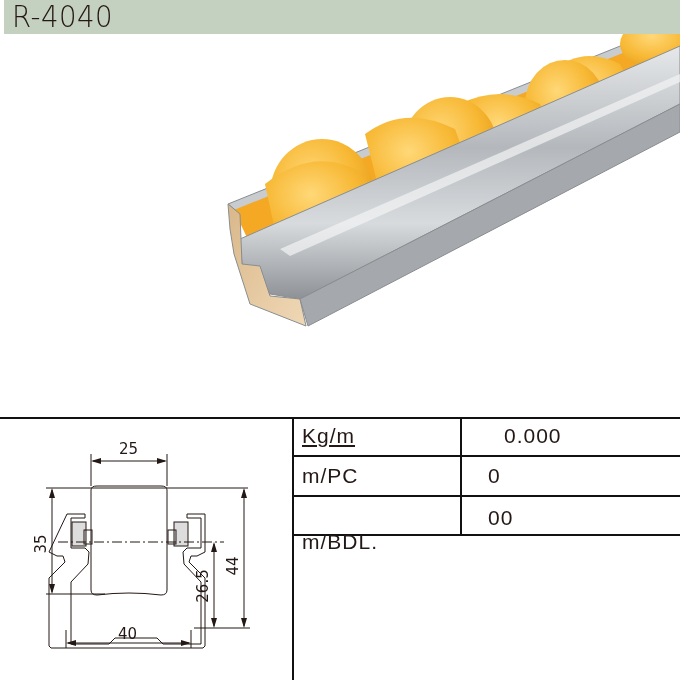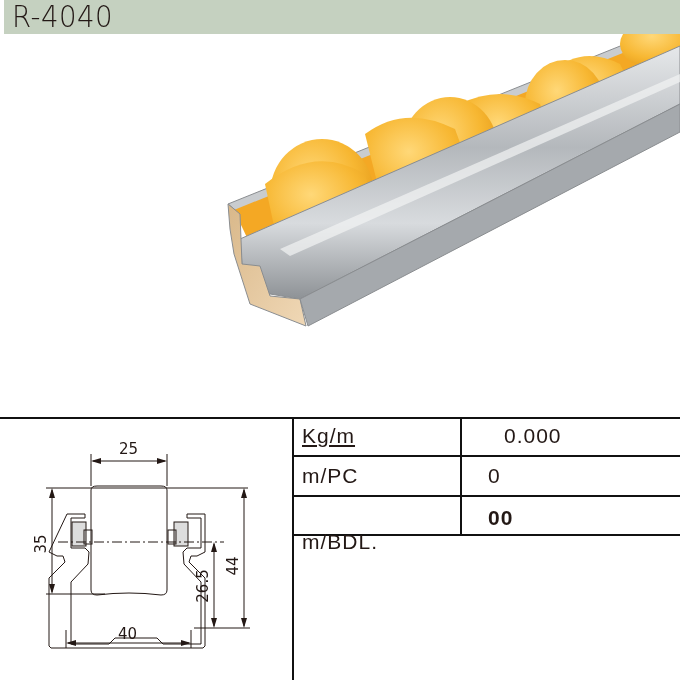--- a/index.html
+++ b/index.html
@@ -66,21 +66,21 @@
 <div class="vline" style="left:460px;top:417px;width:2px;height:119px;"></div>
 <div class="hline" style="left:292px;top:455px;width:388px;height:2px;"></div>
 <div class="hline" style="left:292px;top:495px;width:388px;height:2px;"></div>
 <div class="hline" style="left:292px;top:534px;width:388px;height:2px;"></div>
 
 <div class="cell" style="left:302px;top:424px;text-decoration:underline;">Kg/m</div>
 <div class="cell" style="left:488px;top:424px;margin-left:16px;">0.000</div>
 <div class="cell" style="left:302px;top:464px;text-align:right;">m/PC</div>
 <div class="cell" style="left:488px;top:464px;">0</div>
 <div class="cell" style="left:302px;top:530px;">m/BDL.</div>
-<div class="cell" style="left:488px;top:506px;font-weight:bold;">00</div>
+<div class="cell" style="left:488px;top:506px;">00</div>
 
 <svg class="drawing" viewBox="0 0 292 262" xmlns="http://www.w3.org/2000/svg">
   <g fill="none" stroke="#231815" stroke-width="1">
 
     <path d="M91,72 q0,-4 6,-4 h64 q6,0 6,4 v100 q0,5 -6,5 q-32,-4 -64,0 q-6,0 -6,-5 z" fill="#fff"></path>
 
     <path d="M67,96 h18 v4 h-14 v30 h14 l4,4 l-1,12 l-17,18 v62 h38 l6,-6 h42 l6,6 h38 v-62 l-17,-18 l-1,-12 l4,-4 h14 v-30 h-14 v-4 h18 v38 l-8,4 h-6 l-2,6 l16,16 v68 l-2,2 h-152 l-2,-2 v-68 l16,-16 l-2,-6 h-6 l-8,-4 z"></path>
 
     <rect x="72" y="104" width="14" height="24" fill="#ddd"></rect>
     <rect x="174" y="104" width="14" height="24" fill="#ddd"></rect>

